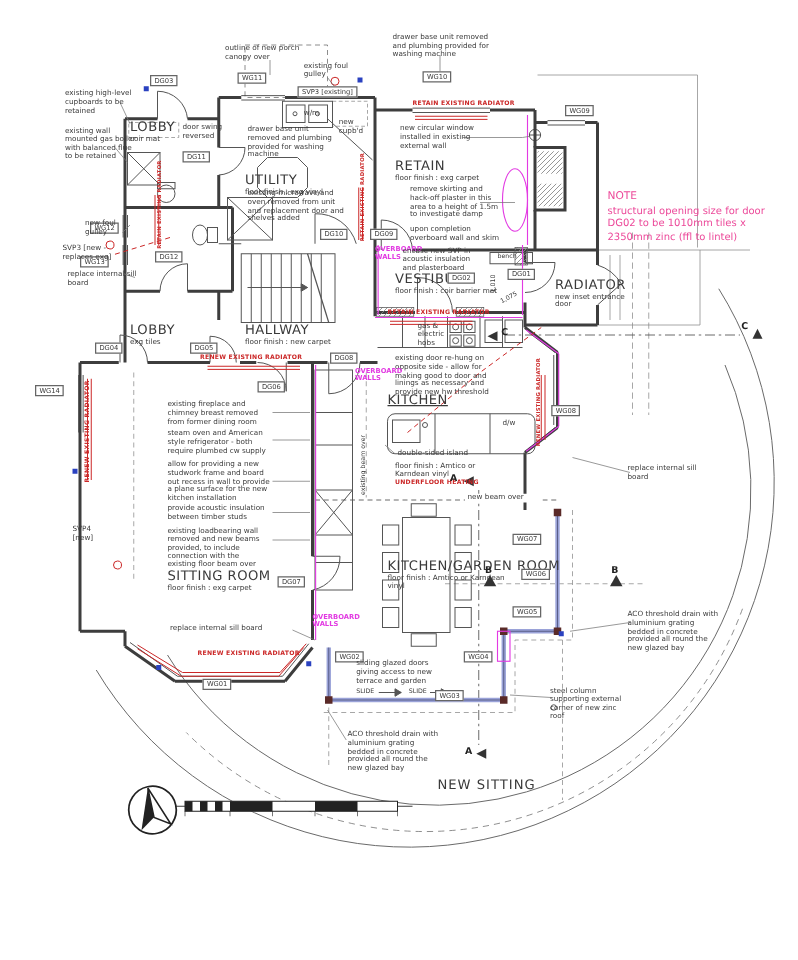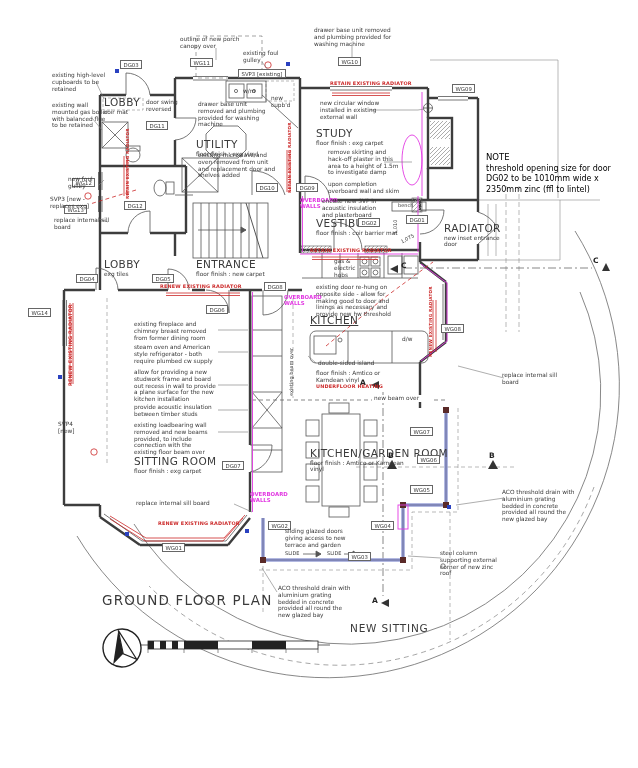--- a/index.html
+++ b/index.html
@@ -9,21 +9,21 @@
   .room{position:absolute;white-space:nowrap;}
   .rname{display:block;font-size:10.5px;letter-spacing:.4px;color:#3a3a3a;}
   .rfin{display:block;font-size:5.8px;color:#3a3a3a;margin-top:1px;white-space:normal;}
   .ann{position:absolute;font-size:5.8px;line-height:1.18;color:#3a3a3a;transform-origin:0 0;}
   .ann.red{color:#cb2727;font-size:4.9px;font-weight:bold;letter-spacing:.2px;}
   .ann.mag{color:#e23ae2;font-size:5.4px;font-weight:bold;}
   .ann.bgw{background:#fff;padding:0 2px;}
   .tag{position:absolute;font-size:5.4px;border:.8px solid #666;background:#fff;
        padding:.5px 2.5px;white-space:nowrap;color:#3a3a3a;}
   .mark{position:absolute;font-size:7.5px;font-weight:bold;color:#222;}
-  #note{position:absolute;left:486px;top:152px;width:150px;color:#000000;}
+  #note{position:absolute;left:486px;top:152px;width:150px;color:#ec4899;}
   #note .nh{font-size:8.5px;display:block;margin-bottom:2px;}
   #note .nl{font-size:8px;display:block;line-height:1.3;}
   #plan-title{position:absolute;left:102px;top:592px;font-size:13.5px;letter-spacing:1.2px;color:#3a3a3a;}
   #terrace-label{position:absolute;left:350px;top:622px;font-size:10.5px;letter-spacing:.8px;color:#3a3a3a;}
 </style>
 </head>
 <body>
 
 <div id="stage">
 
@@ -256,37 +256,37 @@
 <div id="labels">
       <div class="room" style="left: 104px; top: 96px;">
         <span class="rname">LOBBY</span>
         <span class="rfin" style="width: 60px;">coir mat</span>
       </div>
       <div class="room" style="left: 196px; top: 138px;">
         <span class="rname">UTILITY</span>
         <span class="rfin" style="width: 80px;">floor finish : exg vinyl</span>
       </div>
       <div class="room" style="left: 316px; top: 127px;">
-        <span class="rname">STUDY</span>
+        <span class="rname">RETAIN</span>
         <span class="rfin" style="width: 80px;">floor finish : exg carpet</span>
       </div>
       <div class="room" style="left: 316px; top: 217px;">
         <span class="rname">VESTIBULE</span>
         <span class="rfin" style="width: 95px;">floor finish : coir barrier mat</span>
       </div>
       <div class="room" style="left: 444px; top: 222px;">
         <span class="rname">RADIATOR</span>
         <span class="rfin" style="width: 70px;">new inset entrance door</span>
       </div>
       <div class="room" style="left: 104px; top: 258px;">
         <span class="rname">LOBBY</span>
         <span class="rfin" style="width: 60px;">exg tiles</span>
       </div>
       <div class="room" style="left: 196px; top: 258px;">
-        <span class="rname">ENTRANCE</span>
+        <span class="rname">HALLWAY</span>
         <span class="rfin" style="width: 90px;">floor finish : new carpet</span>
       </div>
       <div class="room" style="left: 310px; top: 314px; text-decoration: underline;">
         <span class="rname">KITCHEN</span>
       </div>
       <div class="room" style="left: 134px; top: 455px;">
         <span class="rname">SITTING ROOM</span>
         <span class="rfin" style="width: 95px;">floor finish : exg carpet</span>
       </div>
       <div class="room" style="left: 310px; top: 447px;">
@@ -376,21 +376,20 @@
       <div class="mark" style="left: 360px; top: 378px;">A</div>
       <div class="mark" style="left: 372px; top: 596px;">A</div>
       <div class="mark" style="left: 388px; top: 451px;">B</div>
       <div class="mark" style="left: 489px; top: 451px;">B</div>
       <div class="mark" style="left: 401px; top: 261px;">C</div>
       <div class="mark" style="left: 593px; top: 256px;">C</div>
     </div>
 
 <div id="note">
   <span class="nh">NOTE</span>
-  <span class="nl">threshold opening size for door</span>
-  <span class="nl">DG02 to be 1010mm wide x</span>
+  <span class="nl">structural opening size for door</span>
+  <span class="nl">DG02 to be 1010mm tiles x</span>
   <span class="nl">2350mm zinc (ffl to lintel)</span>
 </div>
 
-<div id="plan-title">GROUND FLOOR PLAN</div>
 <div id="terrace-label">NEW SITTING</div>
 
 </div>
 
 </body></html>

